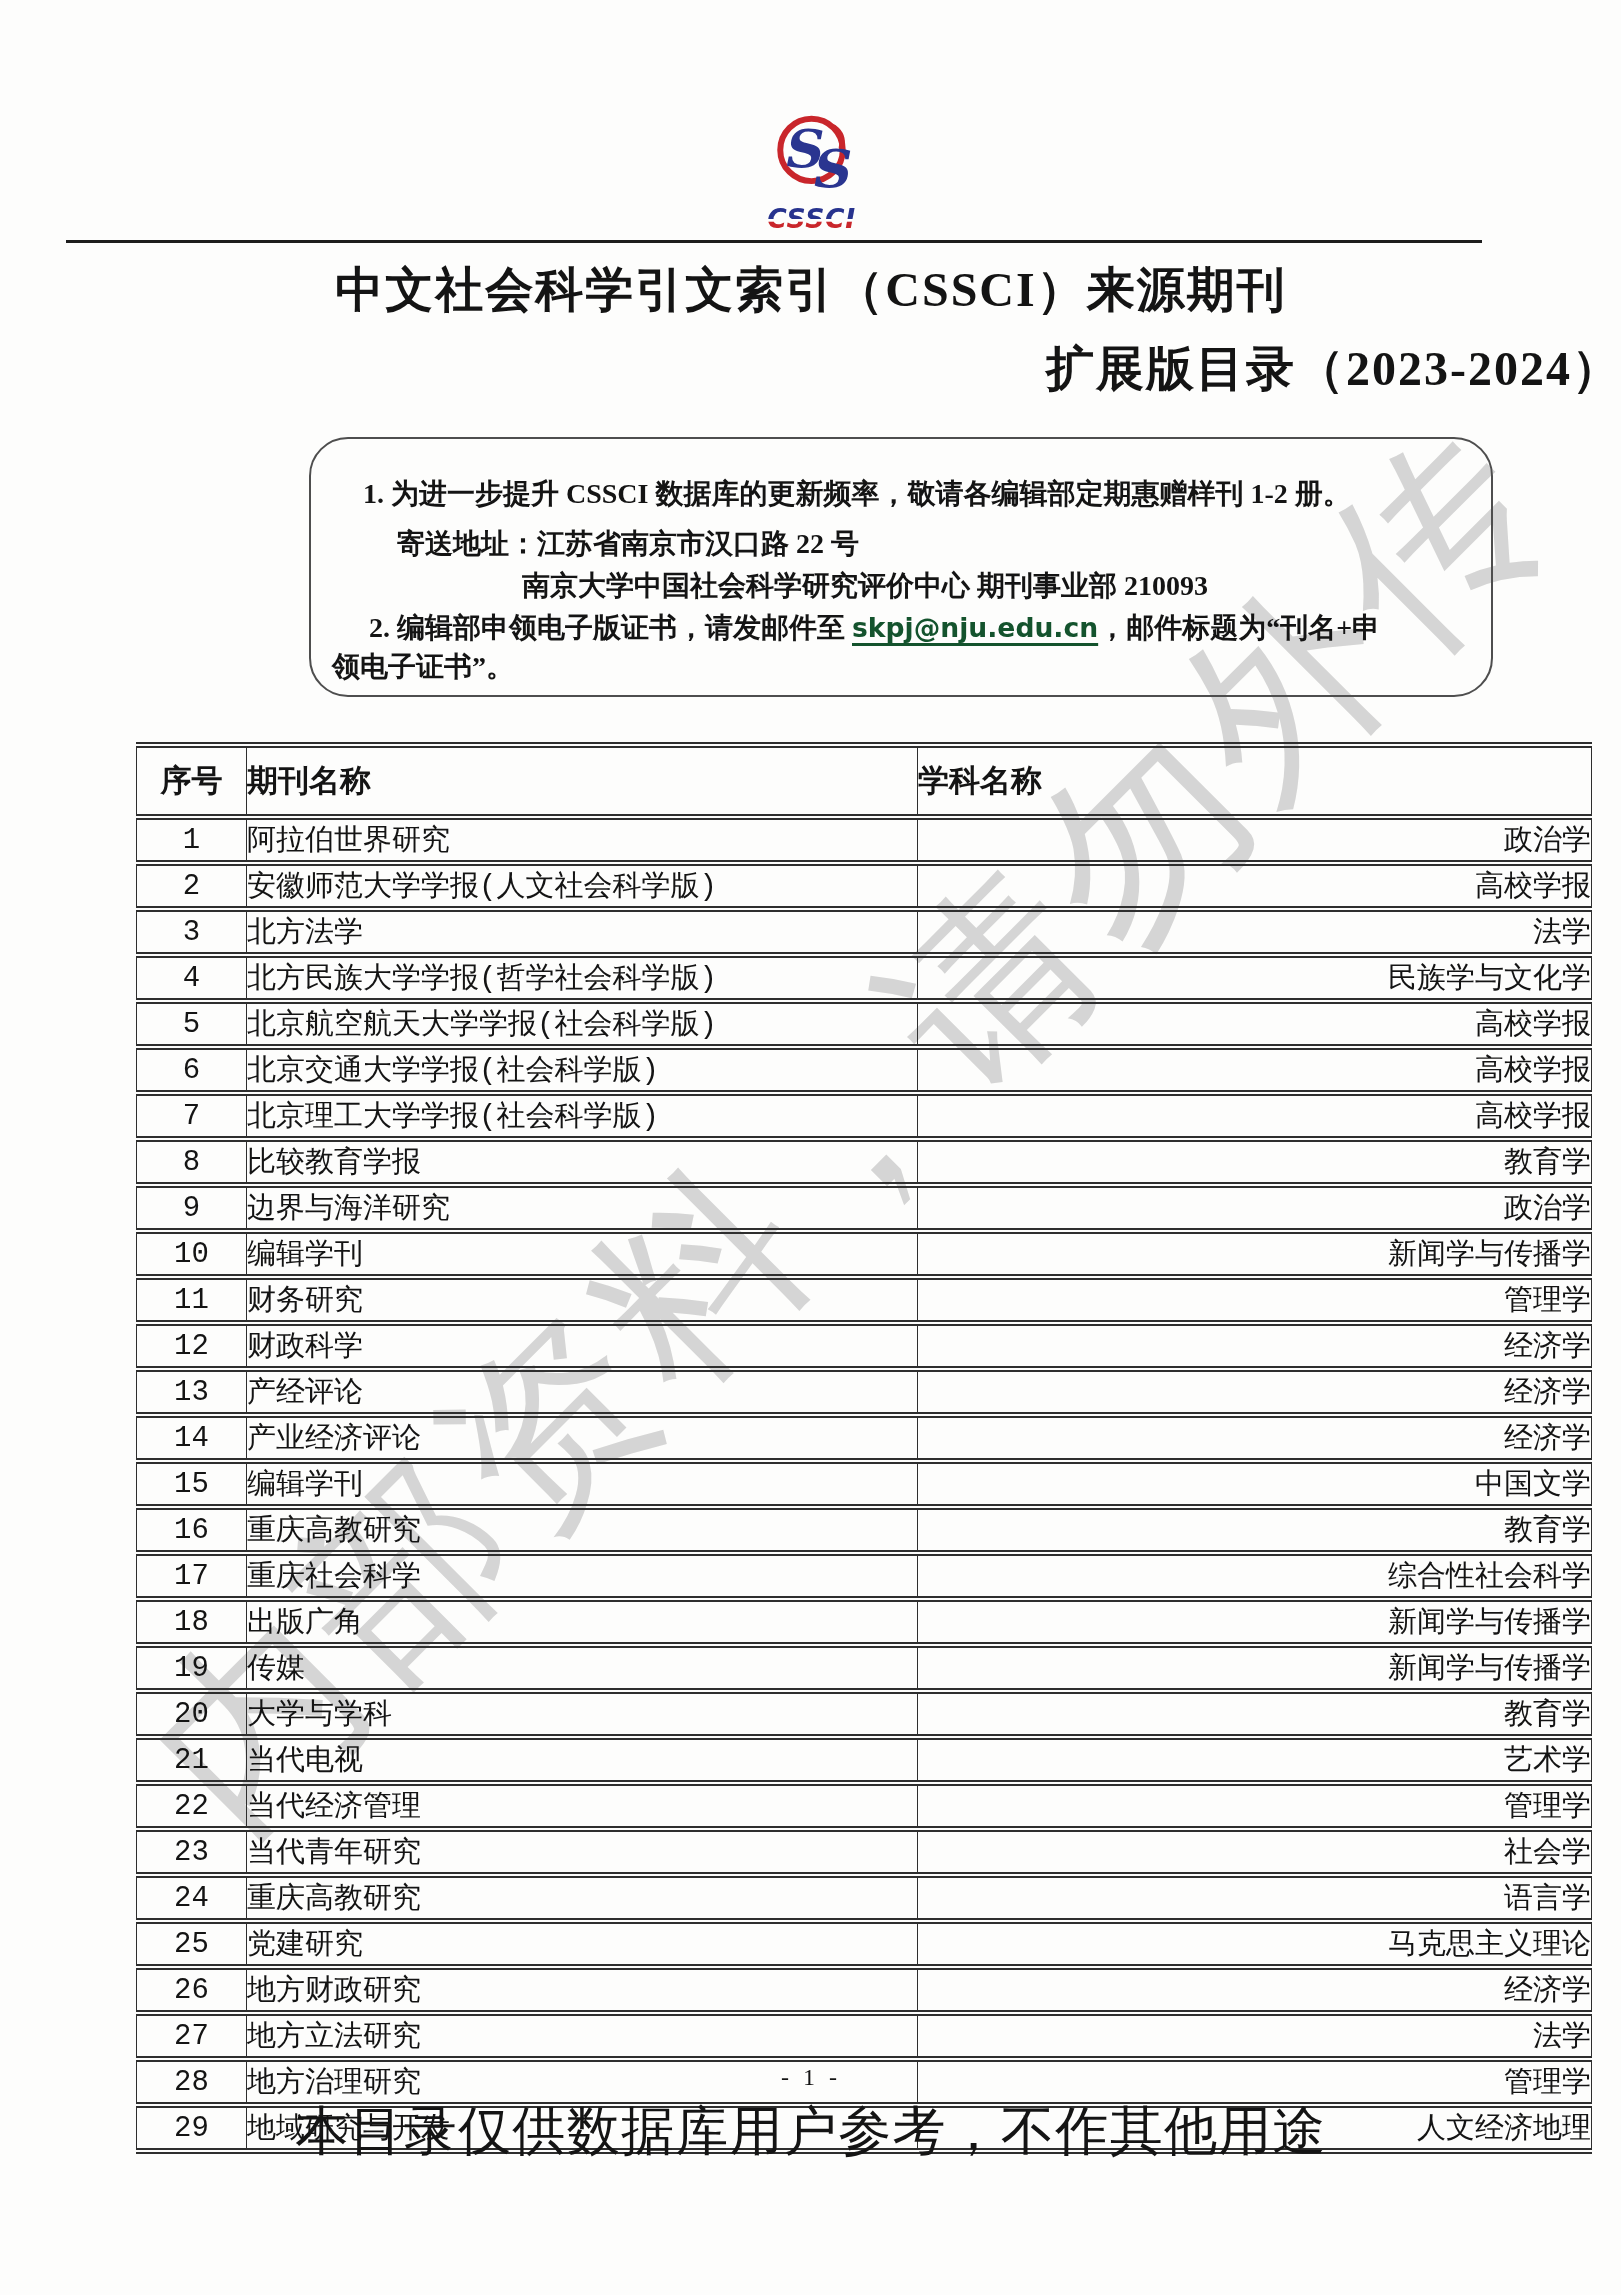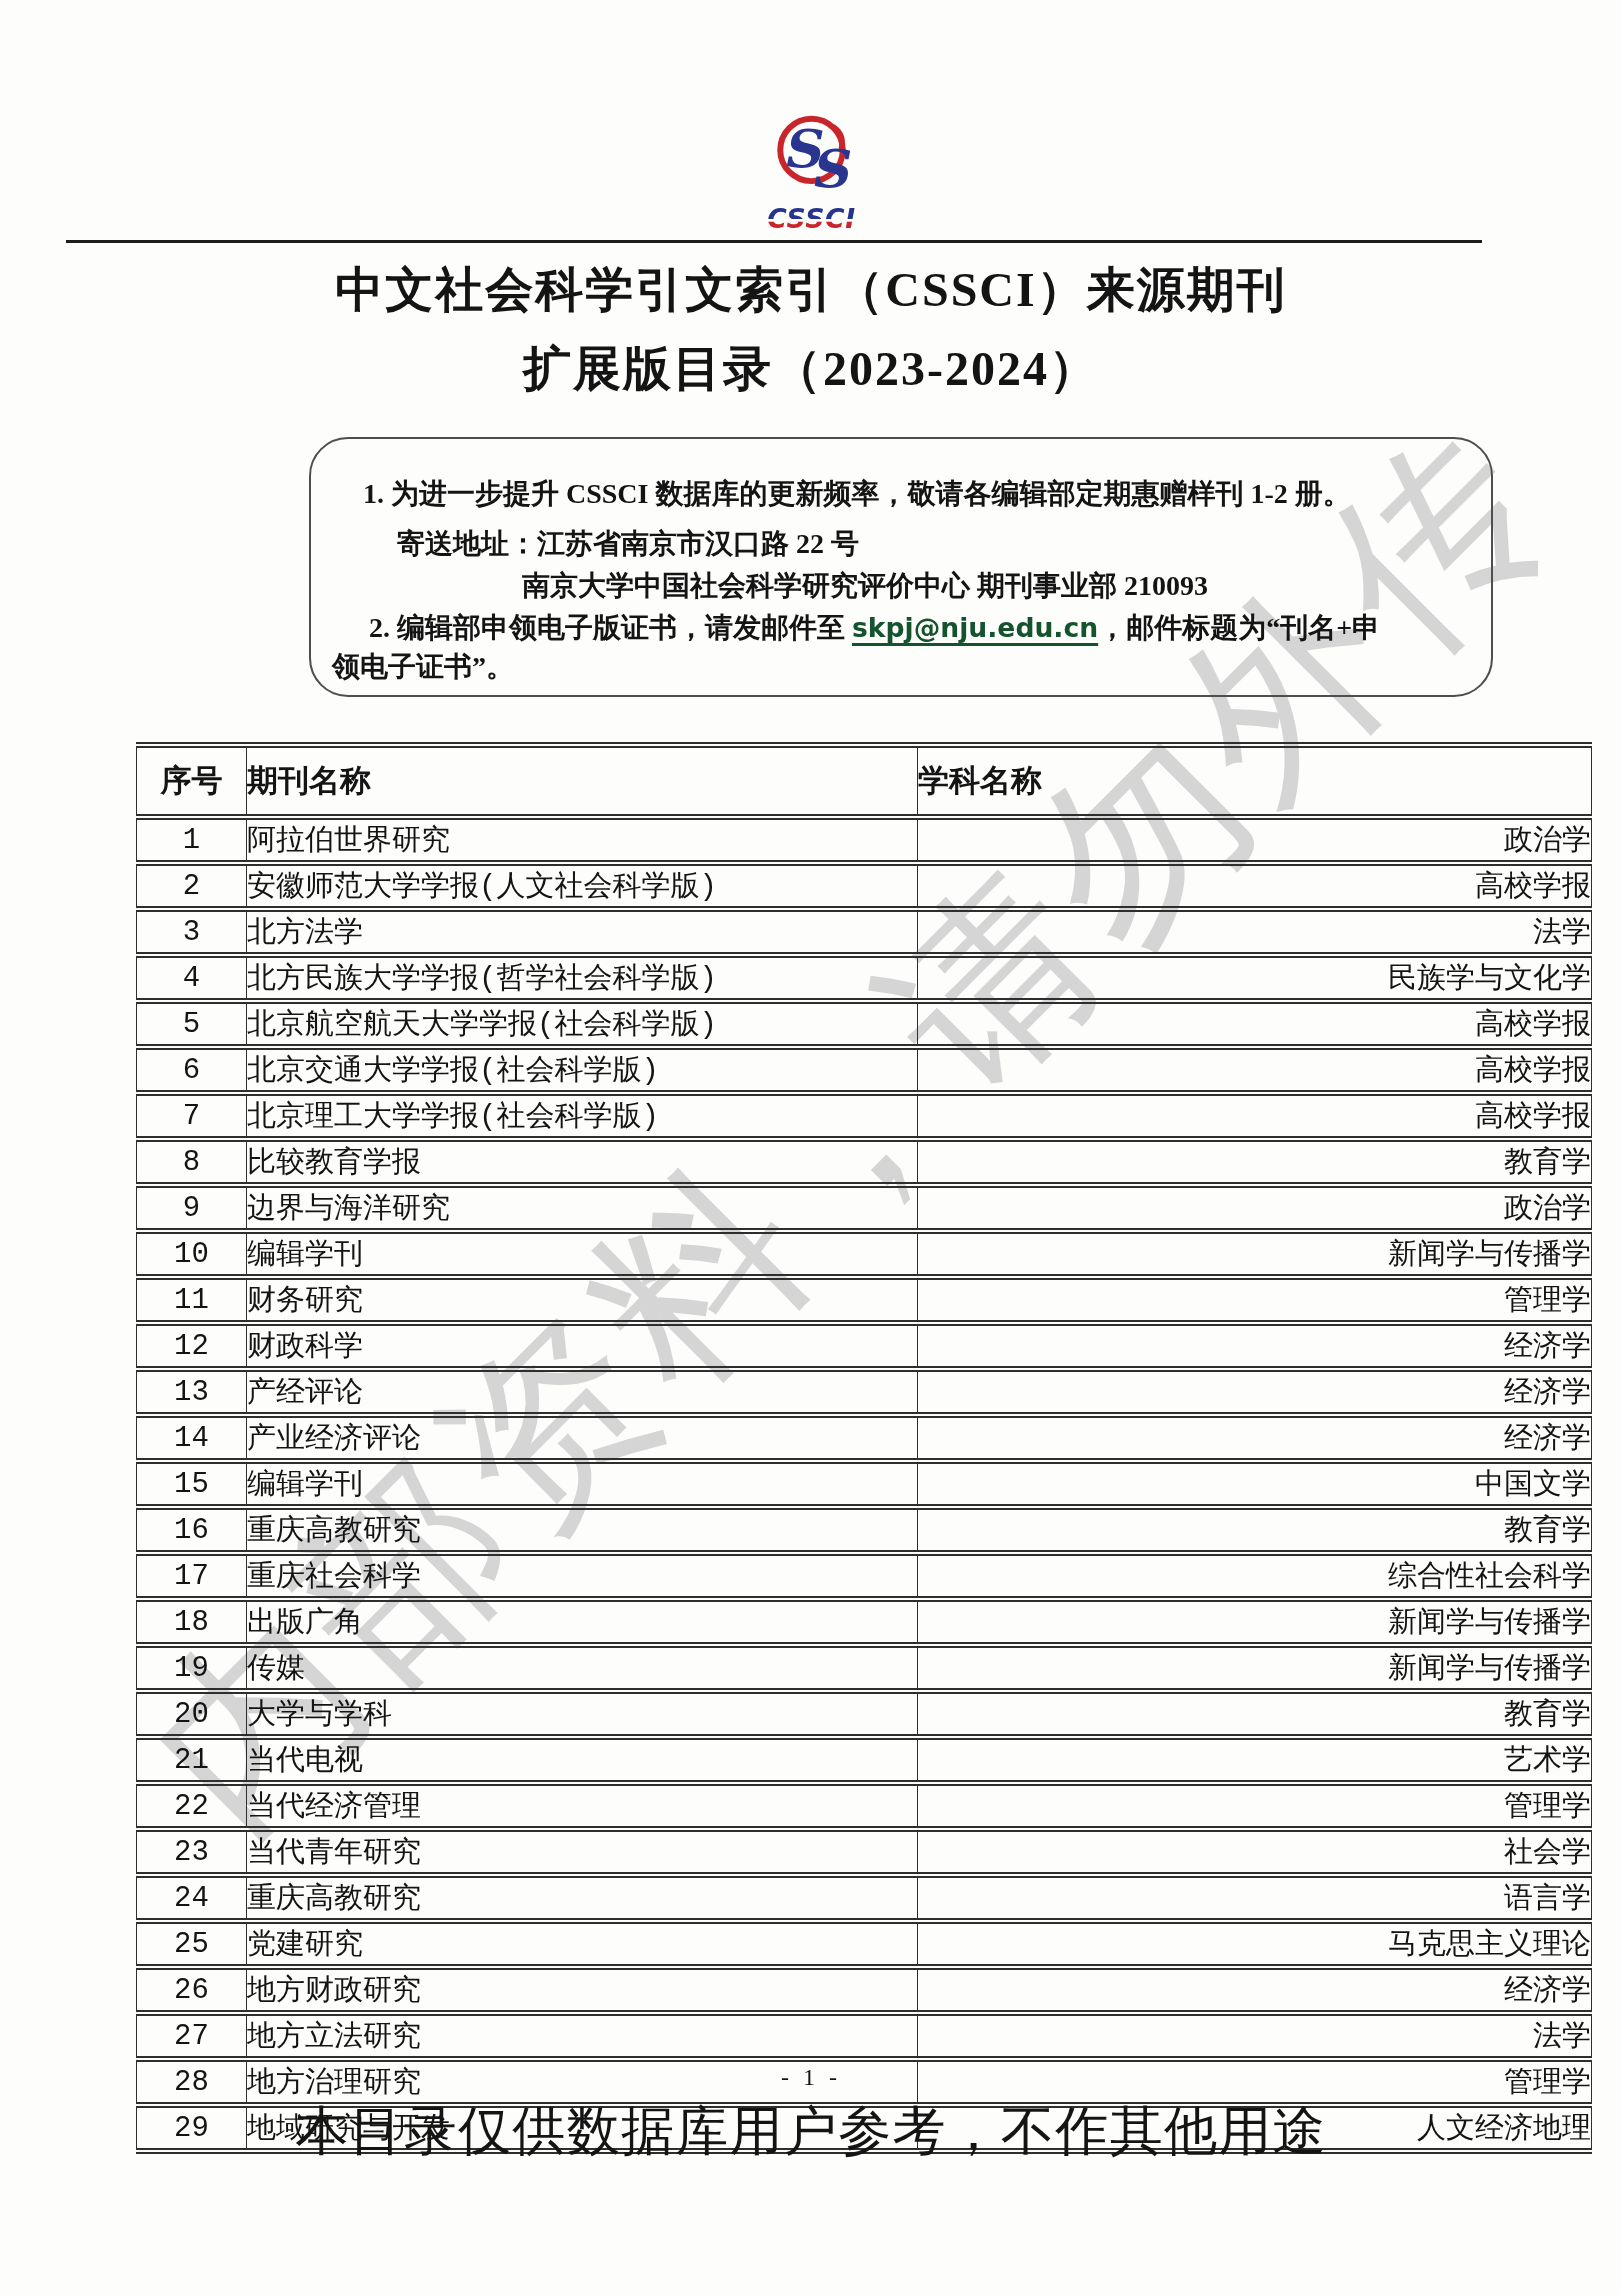--- a/index.html
+++ b/index.html
@@ -35,21 +35,21 @@
   .title-line {
     position: absolute;
     left: 0; width: 100%;
     text-align: center;
     font-size: 48px;
     font-weight: bold;
     letter-spacing: 2px;
     white-space: nowrap;
   }
   .title-1 { top: 258px; }
-  .title-2 { top: 337px; }
+  .title-2 { top: 337px; text-align: right; }
   .notice {
     position: absolute;
     left: 309px; top: 437px;
     width: 1184px; height: 260px;
     box-sizing: border-box;
     border: 2px solid #4e4e4e;
     border-radius: 39px;
     font-size: 28px;
     font-weight: 600;
   }

